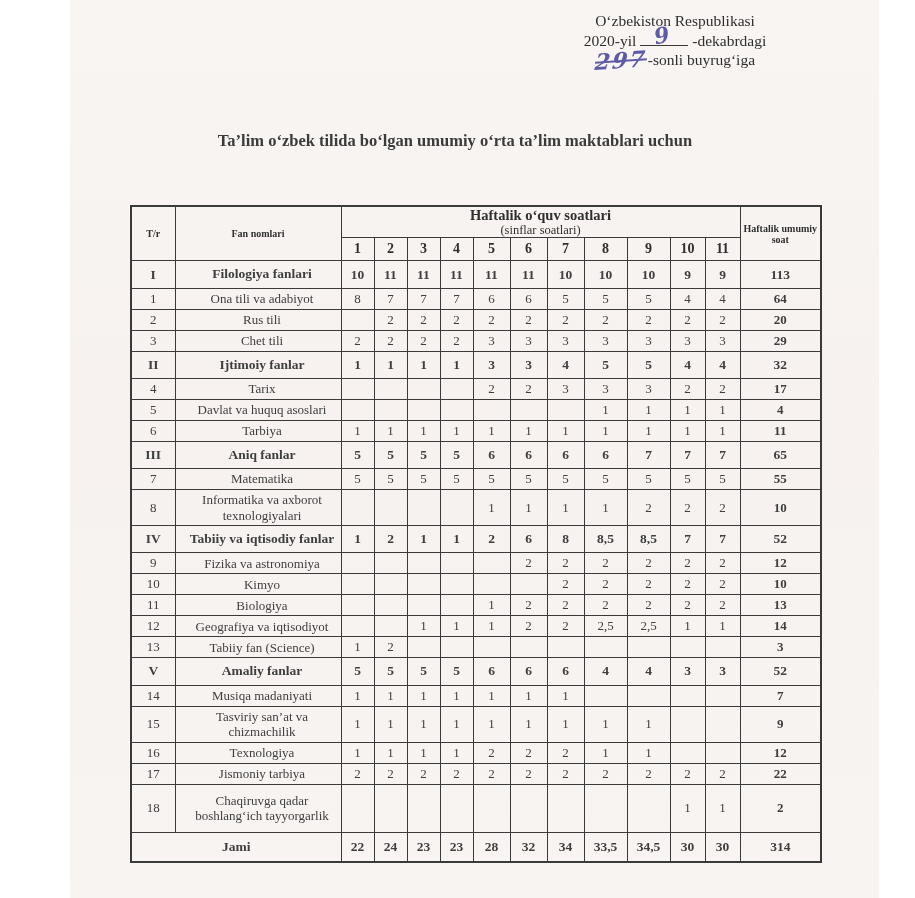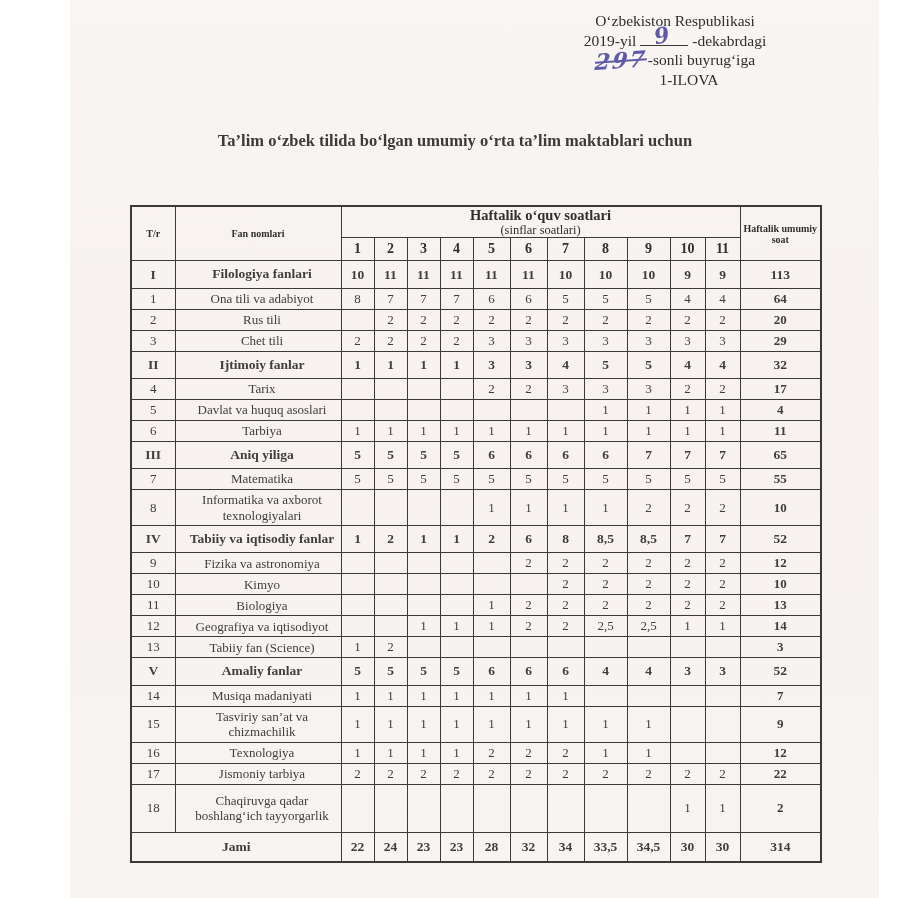--- a/index.html
+++ b/index.html
@@ -83,23 +83,22 @@
   tr.jami td { font-weight: bold; padding: 6px 8px; font-size: 13.5px; }
   td.jami-label { text-align: center; }
 </style>
 </head>
 <body>
 
 <div class="scan-page">
 
   <div class="approval">
     <div class="line">Oʻzbekiston Respublikasi</div>
-    <div class="line"><span>2019-yil</span><span class="hand-slot"><span class="hand-nine">9</span></span><span>-dekabrdagi</span></div>
+    <div class="line"><span>2020-yil</span><span class="hand-slot"><span class="hand-nine">9</span></span><span>-dekabrdagi</span></div>
     <div class="line"><span class="hand-order">297</span><span>-sonli buyrugʻiga</span></div>
-    <div class="line annex-line">1-ILOVA</div>
   </div>
 
   <div class="doc-title">
     <div>Taʼlim oʻzbek tilida boʻlgan umumiy oʻrta taʼlim maktablari uchun</div>
   </div>
 
   <table class="plan">
     <colgroup>
       <col style="width:44px">
         <col style="width:166px">
@@ -264,21 +263,21 @@
           <td class="hr">1</td>
           <td class="hr">1</td>
           <td class="hr">1</td>
           <td class="hr">1</td>
           <td class="hr">1</td>
           <td class="hr">1</td>
           <td class="tot">11</td>
         </tr>
         <tr class="sec">
           <td class="no">III</td>
-          <td class="subj">Aniq yiliga</td>
+          <td class="subj">Aniq fanlar</td>
           <td class="hr">5</td>
           <td class="hr">5</td>
           <td class="hr">5</td>
           <td class="hr">5</td>
           <td class="hr">6</td>
           <td class="hr">6</td>
           <td class="hr">6</td>
           <td class="hr">6</td>
           <td class="hr">7</td>
           <td class="hr">7</td>

